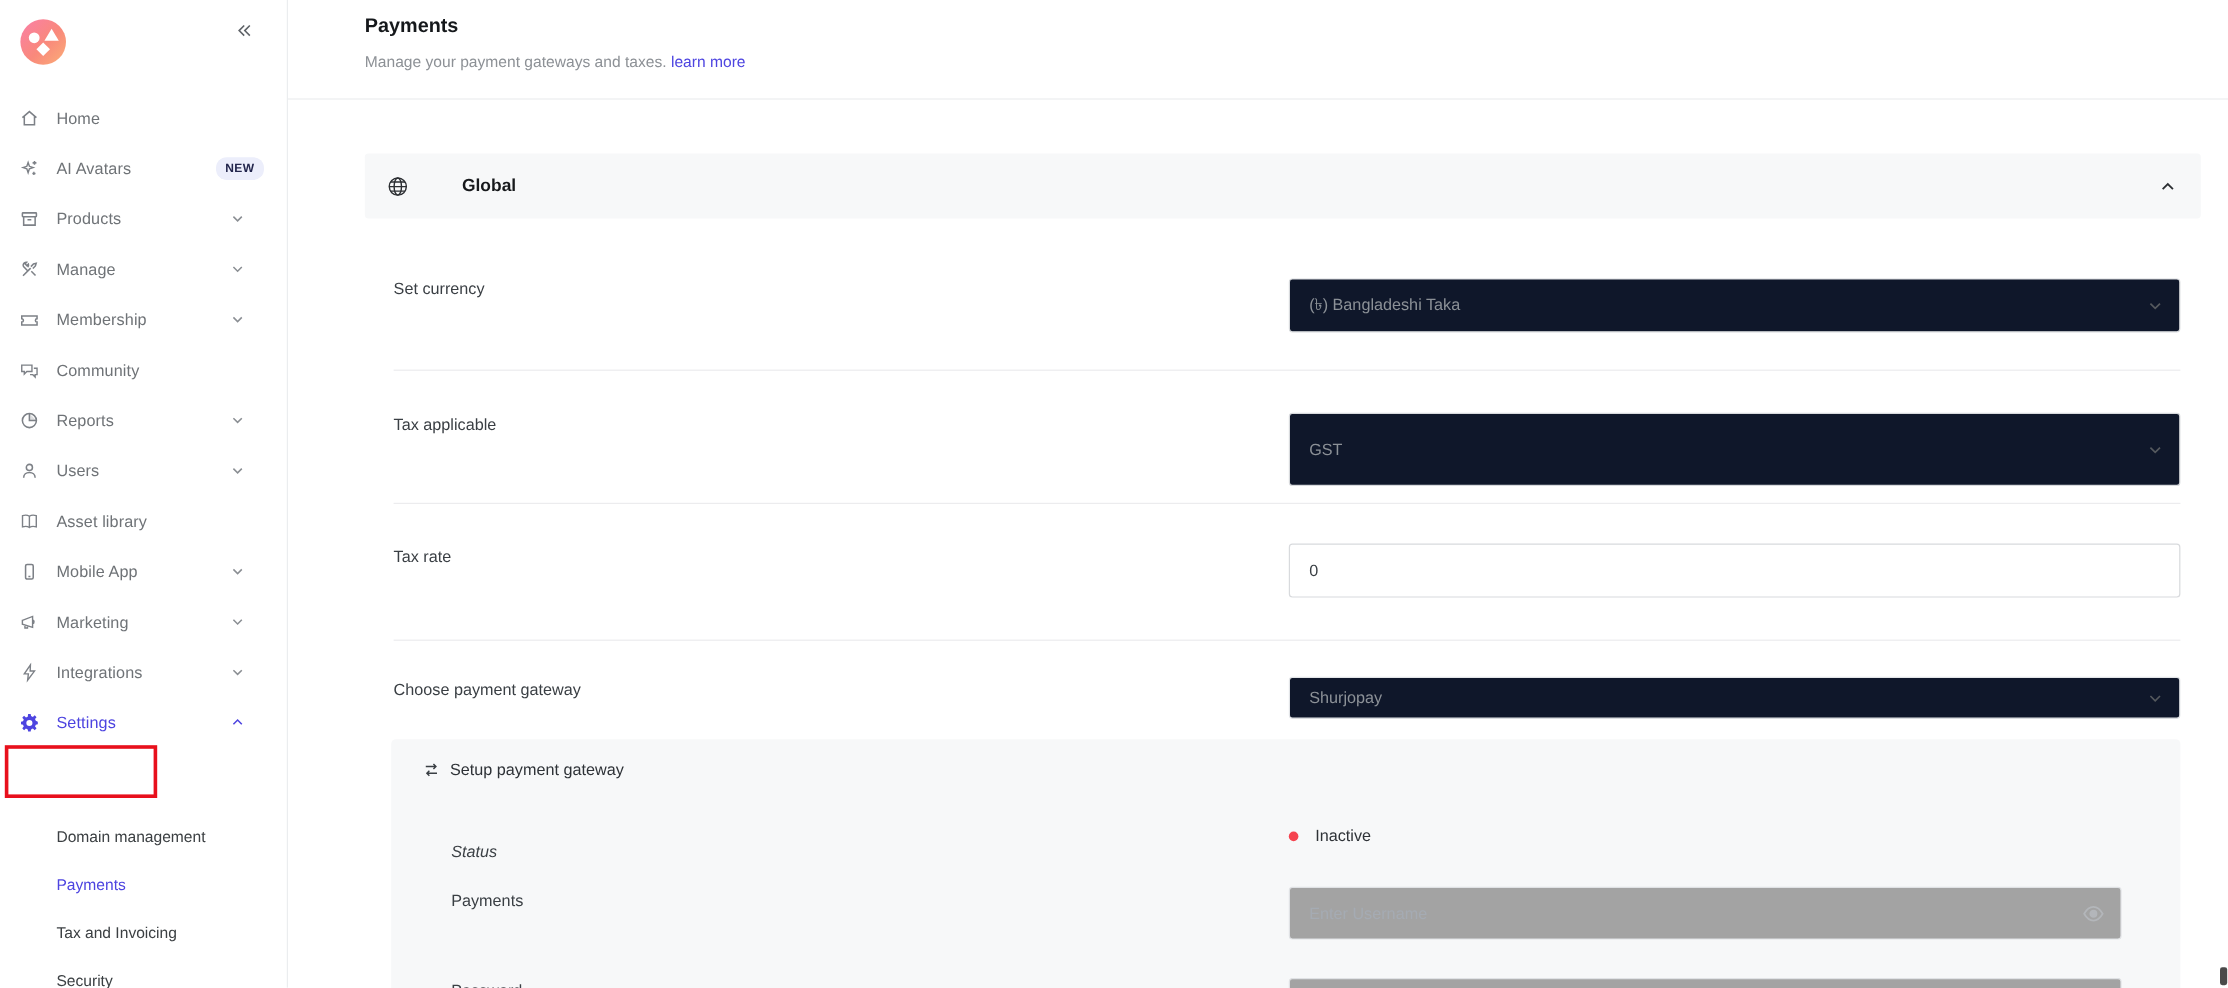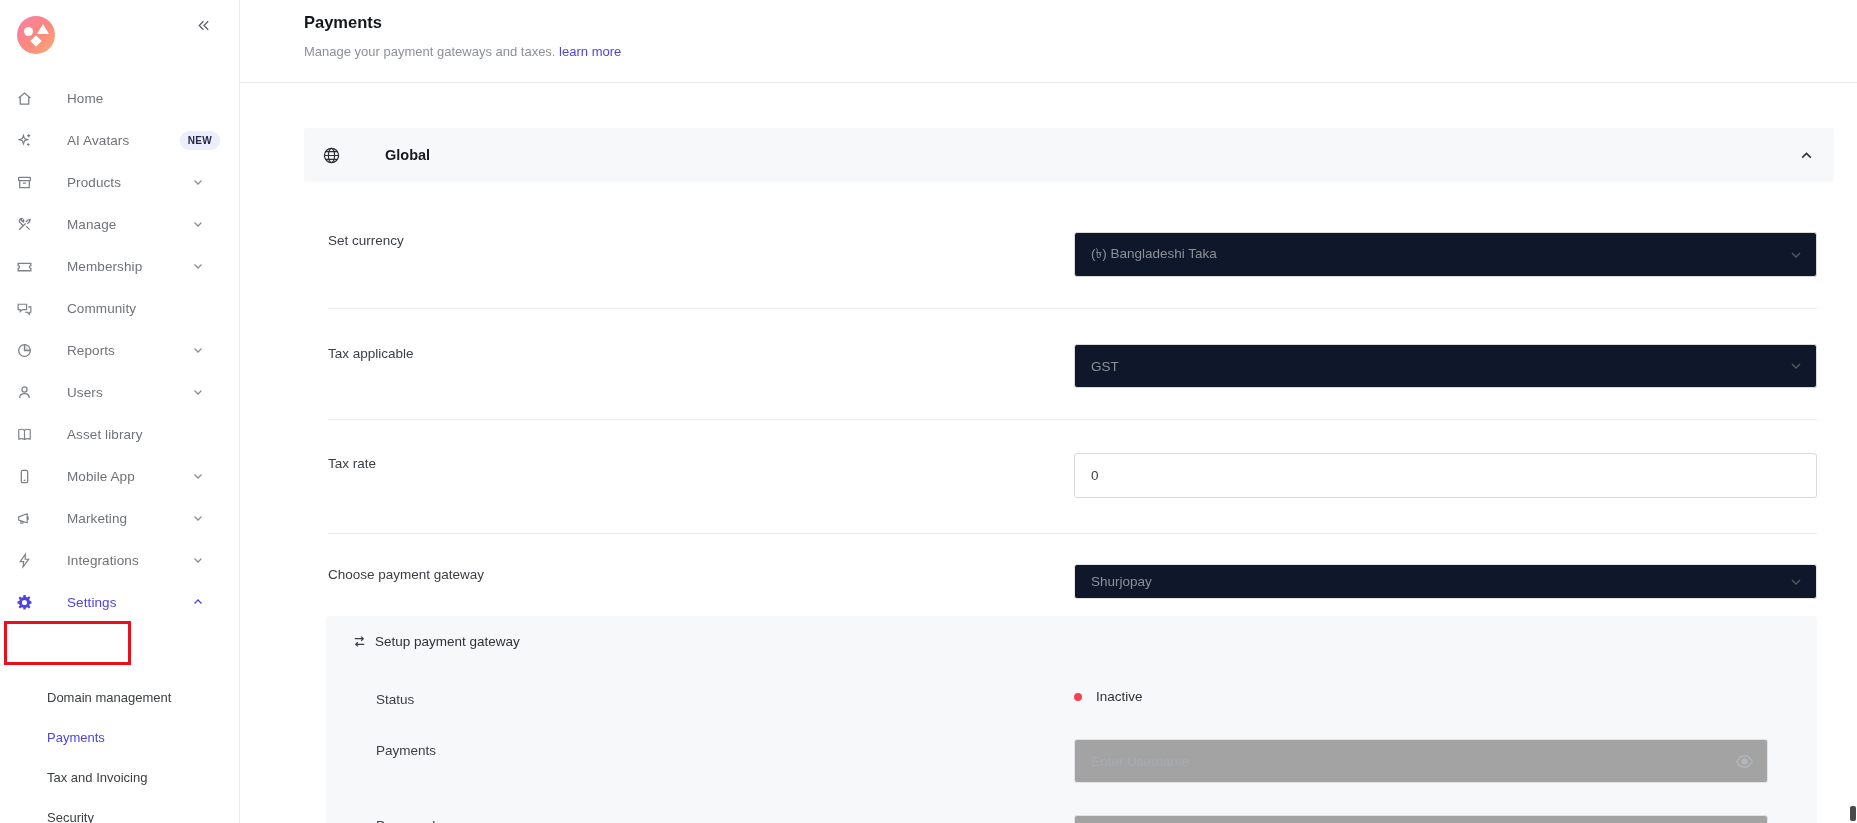--- a/index.html
+++ b/index.html
@@ -14,21 +14,21 @@
   .logo { position:absolute; left:17px; top:16px; width:38px; height:38px; border-radius:50%;
           background:linear-gradient(135deg,#fa7fa8 0%,#f9897b 55%,#fbae77 100%); overflow:hidden; }
   .logo .cut-circle { position:absolute; left:7px; top:11px; width:9px; height:9px; border-radius:50%; background:#fff; }
   .logo .cut-tri { position:absolute; left:20px; top:8px; width:0; height:0;
                    border-left:6px solid transparent; border-right:6px solid transparent; border-bottom:10px solid #fff; }
   .logo .cut-diamond { position:absolute; left:15px; top:21px; width:8px; height:8px; background:#fff; transform:rotate(45deg); }
   .collapse-btn { position:absolute; right:28px; top:18px; color:#5f6368; cursor:pointer; }
 
   .nav { position:absolute; left:0; top:77px; width:240px; }
   .nav-item { height:42px; display:flex; align-items:center; padding:0 20px 0 16px; color:#6f7377;
-              font-size:13.5px; cursor:pointer; position:relative;gap:20px; }
+              font-size:13.5px; cursor:pointer; position:relative; }
   .nav-item .icon { width:17px; height:17px; margin-right:14px; color:#7d8187; }
   .nav-item .lbl { flex:1 1 auto; letter-spacing:.1px; }
   .nav-item .chev { color:#8a8e93; }
   .nav-item.active { color:#4d44e0; }
   .nav-item.active .icon { color:#4d44e0; }
   .badge-new { background:#eceefb; color:#23264d; font-size:10px; font-weight:bold; letter-spacing:.3px;
                padding:4px 8px; border-radius:9px; }
   .subnav { position:absolute; left:0; top:665px; width:240px; }
   .subnav-item { height:40px; display:flex; align-items:flex-end; padding-left:47px; font-size:13px;
                  color:#3c4043; cursor:pointer; }
@@ -317,21 +317,21 @@
     <span class="val">(৳) Bangladeshi Taka</span>
     <span class="chev icon">
       <svg width="14" height="14" viewBox="0 0 14 14" fill="none" stroke="currentColor" stroke-width="1.4">
           <polyline points="3,5 7,9 11,5"></polyline>
         </svg>
       </span>
   </div>
   <div class="divider" style="top:308px;"></div>
 
   <div class="field-label" style="top:346px;">Tax applicable</div>
-  <div class="control" style="top:344px; height:44px;">
+  <div class="control" style="top:344px; height:61px;">
     <span class="val">GST</span>
     <span class="chev icon">
       <svg width="14" height="14" viewBox="0 0 14 14" fill="none" stroke="currentColor" stroke-width="1.4">
           <polyline points="3,5 7,9 11,5"></polyline>
         </svg>
       </span>
   </div>
   <div class="divider" style="top:419px;"></div>
 
   <div class="field-label" style="top:456px;">Tax rate</div>
@@ -352,21 +352,21 @@
     <div class="setup-head">
       <span class="icon">
         <svg width="15" height="15" viewBox="0 0 16 16" fill="none" stroke="currentColor" stroke-width="1.3">
           <path d="M3 5 h9 M9.8 2.8 L12 5 L9.8 7.2"></path>
             <path d="M13 11 H4 M6.2 8.8 L4 11 l2.2 2.2"></path>
           </svg>
         </span>
       <span class="setup-title">Setup payment gateway</span>
     </div>
 
-    <div class="panel-label" style="top:76px;">Status</div>
+    <div class="panel-label" style="top:86px;font-style:italic;">Status</div>
     <div class="status-wrap">
       <span class="status-dot"></span>
       <span class="status-text">Inactive</span>
     </div>
 
     <div class="panel-label" style="top:127px;">Payments</div>
     <div class="panel-input-wrap" style="top:123px;">
       <input class="panel-input" type="text" placeholder="Enter Username" style="">
       <span class="eye icon">
         <svg width="19" height="19" viewBox="0 0 16 16" fill="none" stroke="currentColor" stroke-width="1.2">

